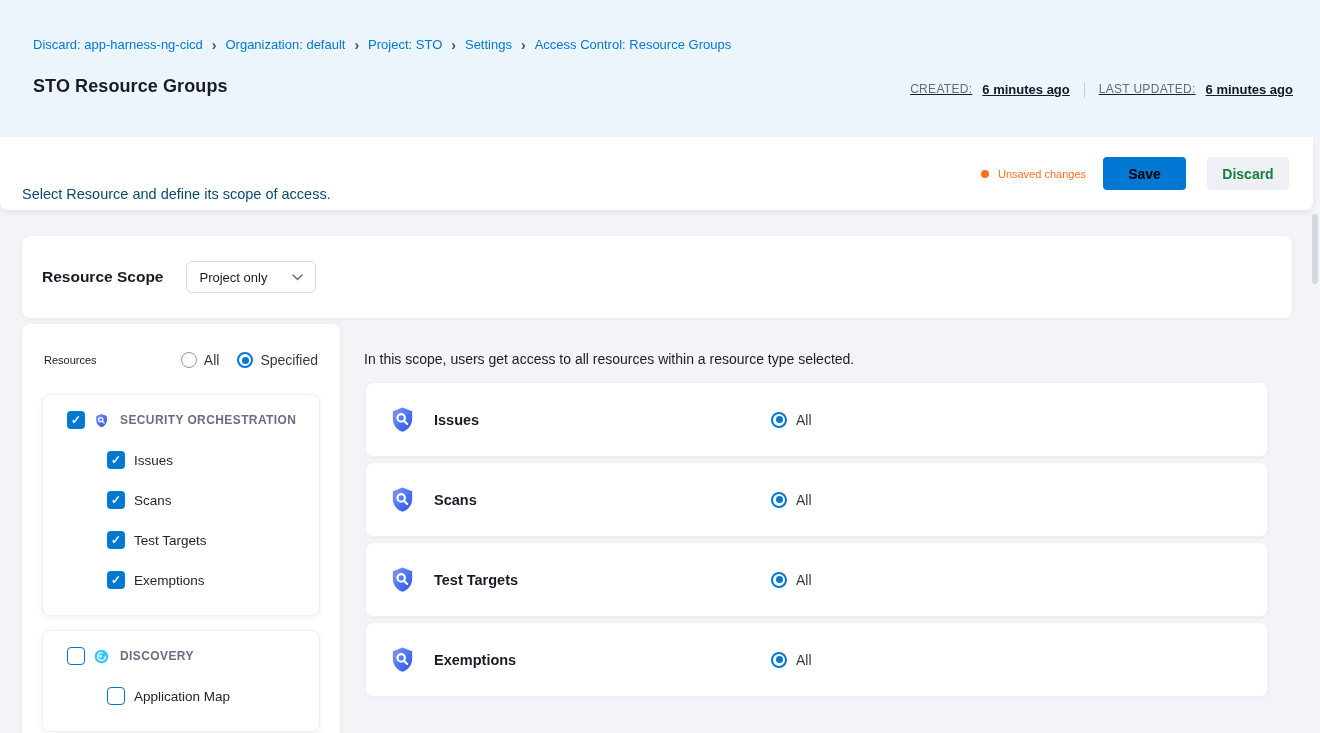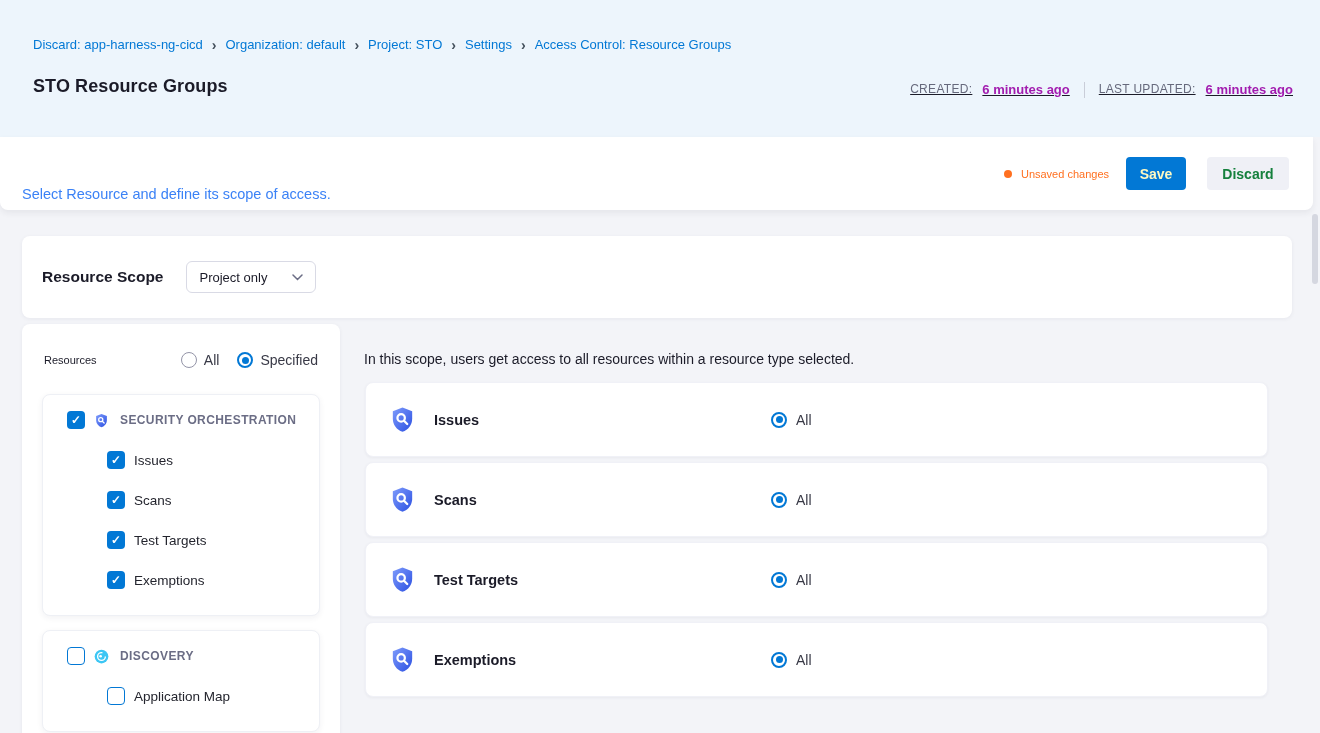--- a/index.html
+++ b/index.html
@@ -25,37 +25,37 @@
   .breadcrumb .sep { color:#44505c; font-size:14px; font-weight:600; line-height:1; padding-top:1px; }
   .page-title {
     position:absolute; left:33px; top:76px;
     font-size:18px; font-weight:600; color:#1b1b28; letter-spacing:.1px;
   }
   .header-meta {
     position:absolute; right:27px; top:82px;
     display:flex; align-items:flex-start; gap:10px;text-decoration:underline;
   }
   .meta-label { font-size:12px; color:#66697c; letter-spacing:.3px; }
-  .meta-value { font-size:13px; font-weight:700; color:#a21caf; }
+  .meta-value { font-size:13px; font-weight:700; color:#0f172a; }
   .meta-divider { width:1px; height:16px; background:#c9cdd8; margin:0 4px; }
 
   
   .toolbar {
     position:absolute; left:0; top:137px; width:1313px; height:73px;
     background:#ffffff; border-radius:0 0 8px 8px;
     box-shadow:0 3px 6px rgba(40,41,61,.07);
     display:flex; align-items:center;
     z-index:3;
   }
-  .toolbar-desc { margin-left:22px; font-size:14.5px; color:#3b82f6;margin-top:40px; }
+  .toolbar-desc { margin-left:22px; font-size:14.5px; color:#0c4a6e;margin-top:40px; }
   .toolbar-right { margin-left:auto; display:flex; align-items:center; }
   .unsaved-dot { width:8px; height:8px; border-radius:50%; background:#ff7020; margin-right:9px; }
   .unsaved-text { color:#ff7020; font-size:11px; }
   .btn { border:none; border-radius:4px; font-family:inherit; font-size:14px; font-weight:700; cursor:pointer; height:33px; }
-  .btn-save { width:60px; background:#0278d5; color:#fef9c3; margin-left:17px;text-align:center; }
+  .btn-save { width:83px; background:#0278d5; color:#000000; margin-left:17px;text-align:center; }
   .btn-discard { width:82px; background:#eff0f6; color:#15803d; margin-left:21px; margin-right:24px; }
 
   
   .scroll-thumb {
     position:absolute; left:1312px; top:214px; width:6px; height:70px;
     border-radius:3px; background:#d5d7e0; z-index:5;
   }
 
   
   .card { background:#ffffff; border-radius:8px; box-shadow:0 1px 4px rgba(40,41,61,.06); }

